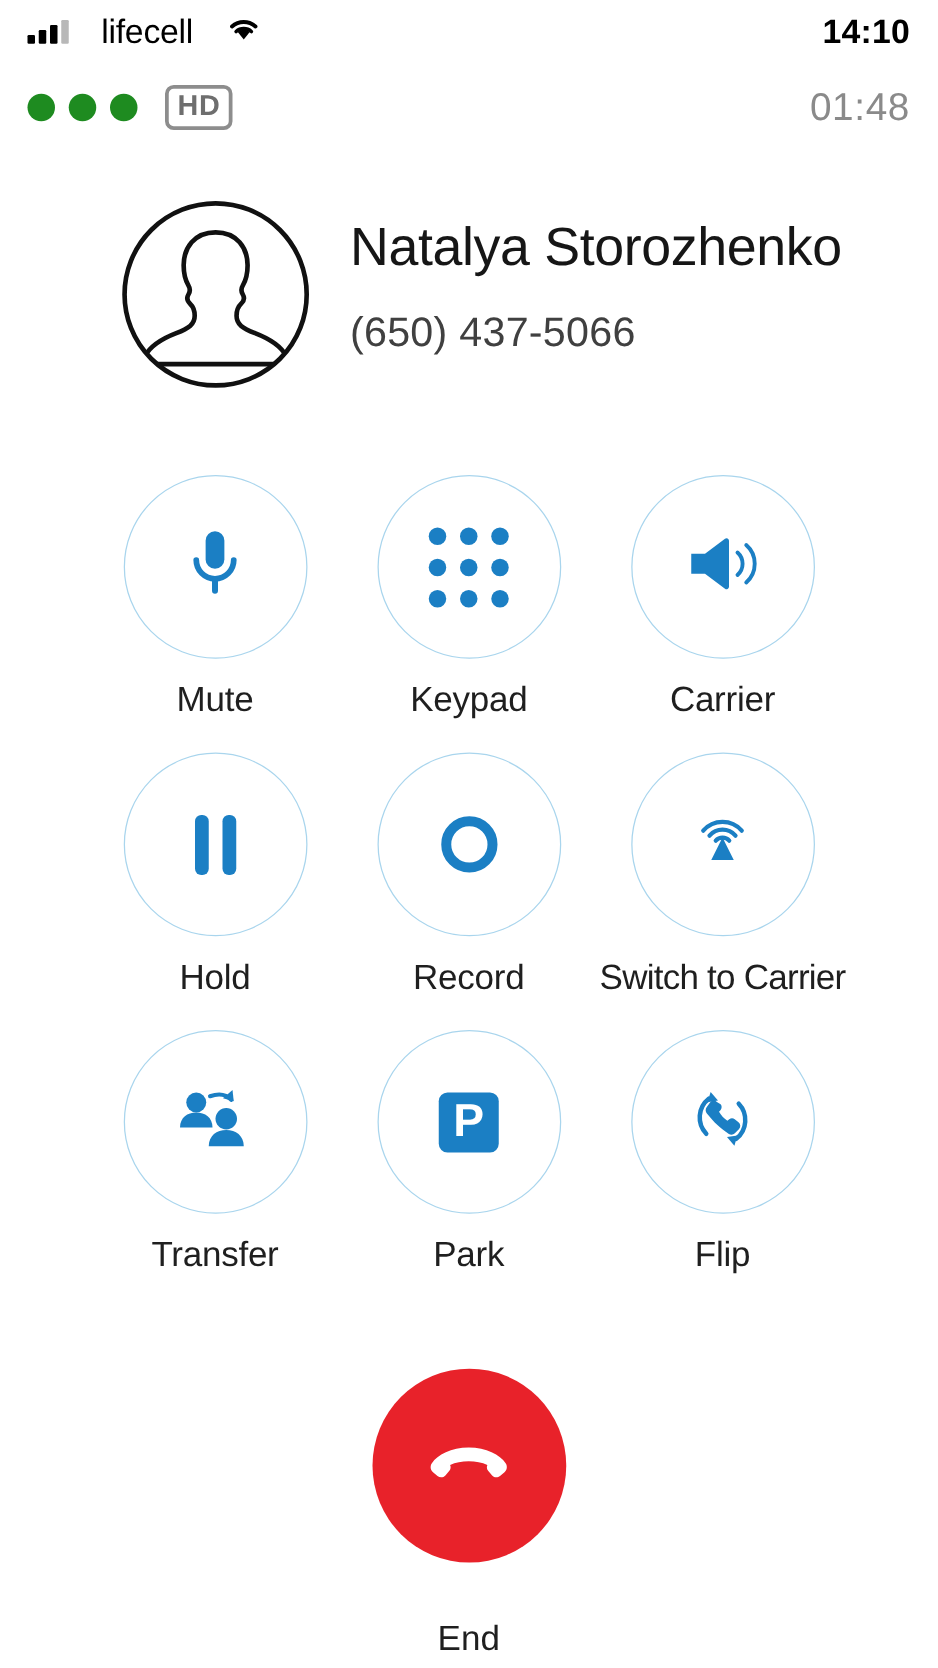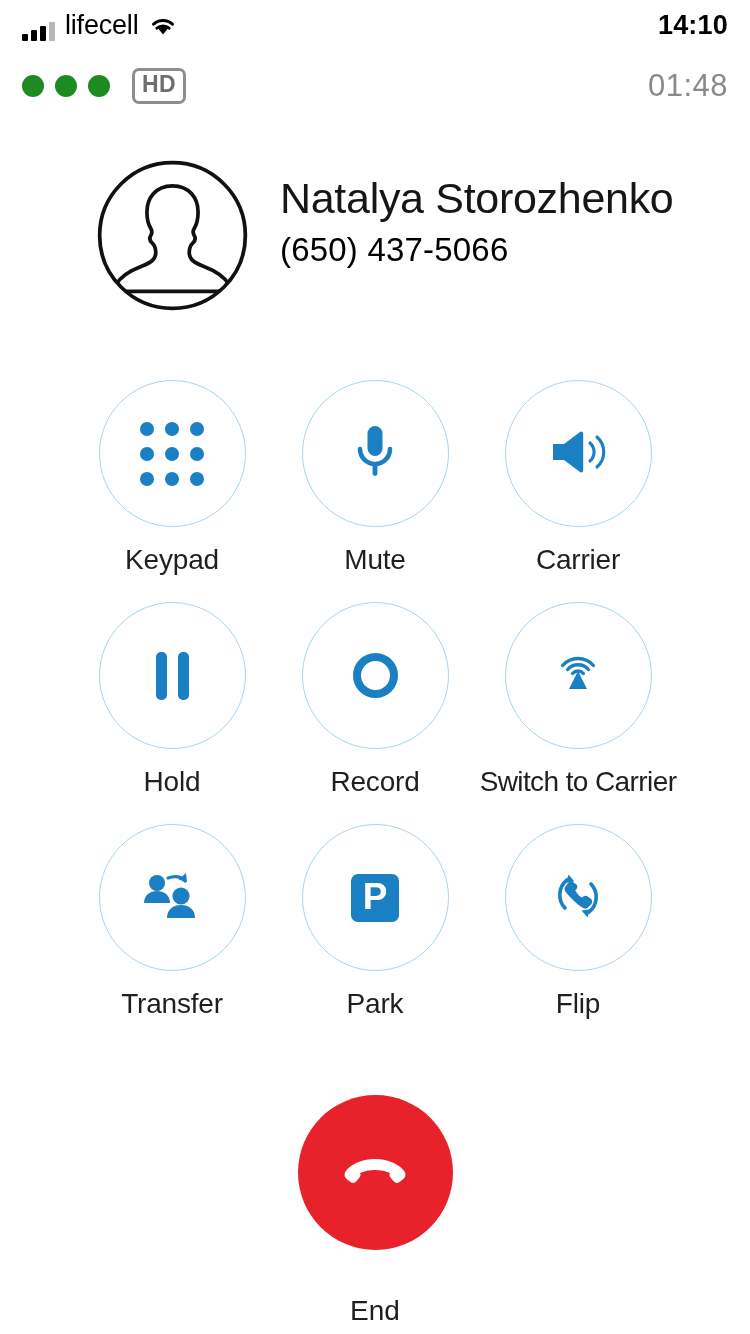--- a/index.html
+++ b/index.html
@@ -10,21 +10,21 @@
     -webkit-font-smoothing:antialiased;
     overflow:hidden;
   }
   .screen { position:relative; width:750px; height:1334px; background:#fff; }
 
   
   .statusbar {
     position:absolute; left:0; top:0; width:750px; height:50px;
     display:flex; align-items:center; padding:0 22px;
   }
-  .sb-left  { display:flex; align-items:flex-end; gap:10px; flex:1; }
+  .sb-left  { display:flex; align-items:center; gap:26px; flex:1; }
   .sb-mid   { flex:0 0 auto; display:flex; justify-content:center; }
   .sb-right { display:flex; align-items:center; gap:8px; flex:1; justify-content:flex-end; }
 
   .sig-bars { display:flex; align-items:flex-end; gap:3px; height:19px; }
   .sig-bars i { display:block; width:6px; background:#000; border-radius:1px; }
   .sig-bars i:nth-child(1){ height:7px; }
   .sig-bars i:nth-child(2){ height:11px; }
   .sig-bars i:nth-child(3){ height:15px; }
   .sig-bars i:nth-child(4){ height:19px; background:#b8b8b8; }
 
@@ -54,21 +54,21 @@
     padding:1px 7px 3px; font-size:23px; font-weight:bold; color:#6e6e6e;
     letter-spacing:0.5px; line-height:1.1;
   }
   .call-timer { margin-left:auto; font-size:31px; color:#8a8a8a; letter-spacing:0.5px; }
 
   
   .contact { position:absolute; left:0; top:158px; width:654px; display:flex; align-items:flex-start; }
   .avatar { margin-left:95px; width:155px; height:155px; flex:0 0 auto; }
   .contact-text { margin-left:30px; padding-top:16px; }
   .contact-name { font-size:43px; color:#161616; letter-spacing:-0.3px; line-height:1.15; white-space:nowrap; }
-  .contact-phone { font-size:33px; color:#000000; letter-spacing:0.2px; margin-top:8px; }
+  .contact-phone { font-size:33px; color:#404040; letter-spacing:0.2px; margin-top:24px; }
 
   
   .grid { position:absolute; left:0; top:380px; width:750px; }
   .grid-row { display:flex; justify-content:center; gap:56px; margin-bottom:26px; }
   .ctrl { width:147px; display:flex; flex-direction:column; align-items:center; }
   .ctrl-circle {
     width:147px; height:147px; border-radius:50%;
     border:1.6px solid #a9d5ed; background:#fff;
     display:flex; align-items:center; justify-content:center;
   }
@@ -158,46 +158,46 @@
       <div class="contact-name">Natalya Storozhenko</div>
       <div class="contact-phone">(650) 437-5066</div>
     </span>
   </div>
 
   <div class="grid">
 
     <div class="grid-row">
       <div class="ctrl">
         <div class="ctrl-circle">
-          <span class="keypad-dots">
-            <b></b>
-              <b></b>
-              <b></b>
-              <b></b>
-              <b></b>
-              <b></b>
-              <b></b>
-              <b></b>
-              <b></b>
-          </span>
-        </div>
-        <div class="ctrl-label">Keypad</div>
-      </div>
-
-      <div class="ctrl">
-        <div class="ctrl-circle">
           <span>
             <svg width="52" height="60" viewBox="0 0 52 60">
               <rect x="18.5" y="4" width="15" height="30" rx="7.5" fill="#1b7fc4"></rect>
               <path d="M11 27 a15 15 0 0 0 30 0" stroke="#1b7fc4" stroke-width="4.6" fill="none" stroke-linecap="round"></path>
               <rect x="23.6" y="41" width="4.8" height="13" rx="2.4" fill="#1b7fc4"></rect>
             </svg>
           </span>
         </div>
         <div class="ctrl-label">Mute</div>
+      </div>
+
+      <div class="ctrl">
+        <div class="ctrl-circle">
+          <span class="keypad-dots">
+            <b></b>
+              <b></b>
+              <b></b>
+              <b></b>
+              <b></b>
+              <b></b>
+              <b></b>
+              <b></b>
+              <b></b>
+          </span>
+        </div>
+        <div class="ctrl-label">Keypad</div>
       </div>
 
       <div class="ctrl">
         <div class="ctrl-circle">
           <span>
             <svg width="62" height="52" viewBox="0 0 62 52">
               <rect x="6" y="18" width="11" height="16" fill="#1b7fc4"></rect>
               <path d="M17 18 L33 6 a2 2 0 0 1 3.2 1.6 v36.8 a2 2 0 0 1 -3.2 1.6 L17 34 Z" fill="#1b7fc4"></path>
               <path d="M43 17 a12 12 0 0 1 0 18" stroke="#1b7fc4" stroke-width="3.1" fill="none" stroke-linecap="round"></path>
               <path d="M50 11 a20 20 0 0 1 0 30" stroke="#1b7fc4" stroke-width="3.1" fill="none" stroke-linecap="round"></path>

